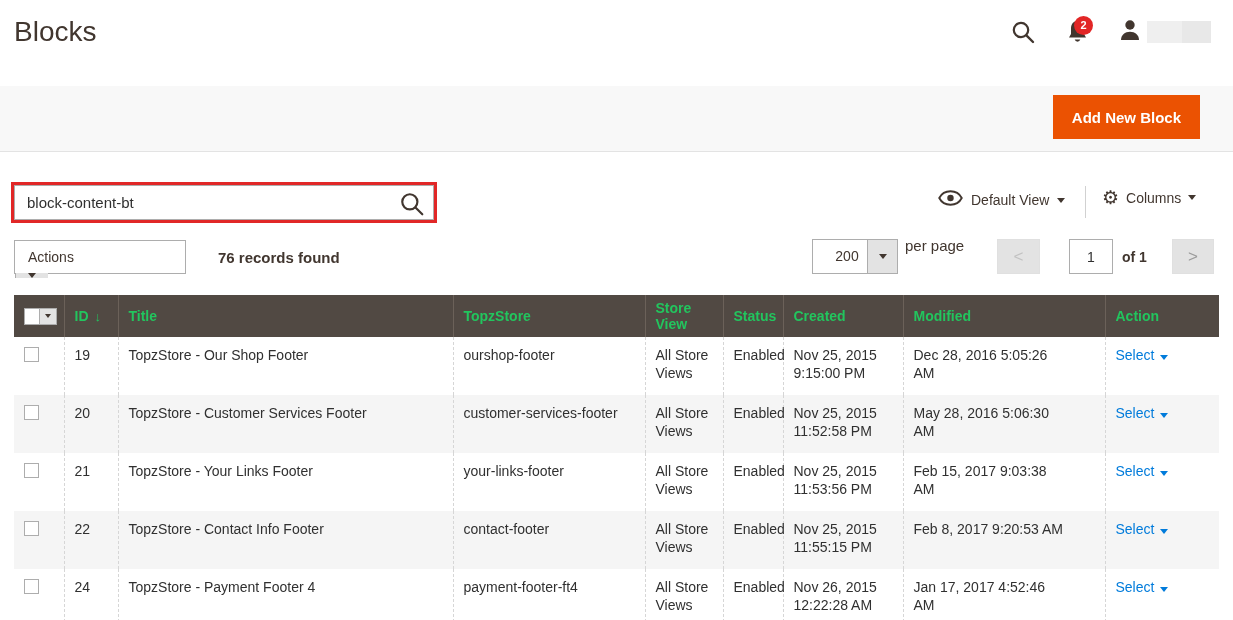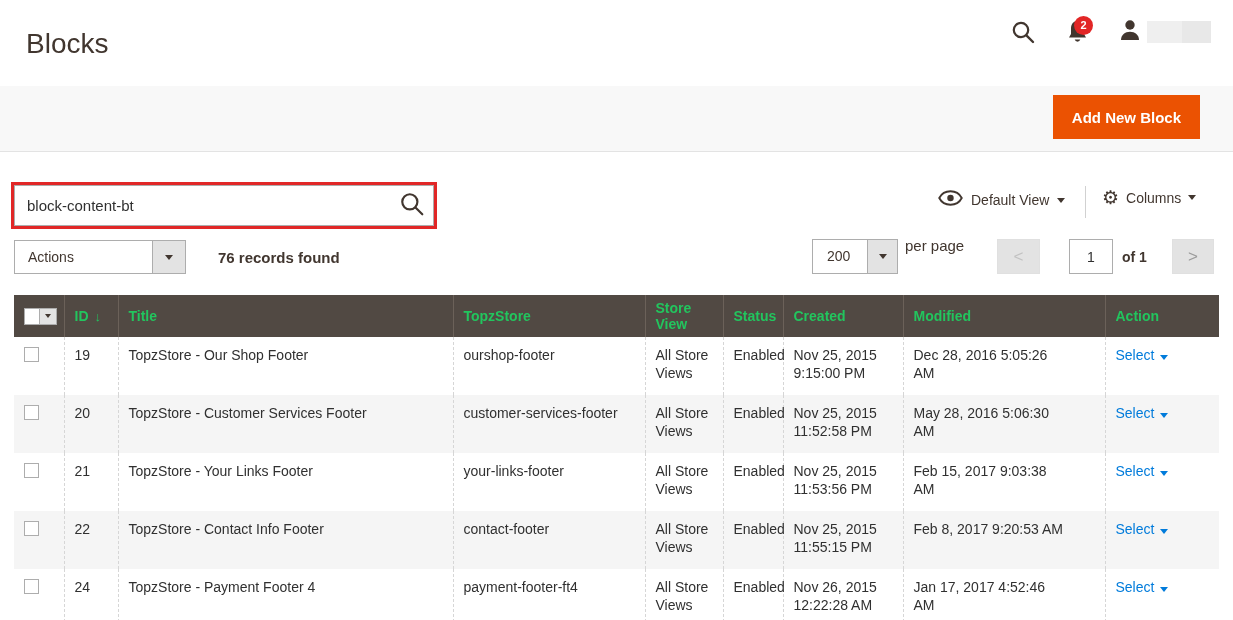--- a/index.html
+++ b/index.html
@@ -1,62 +1,62 @@
 <!DOCTYPE html>
 <html><head>
 <meta charset="utf-8">
 <style>
   * { box-sizing: border-box; }
   html,body { margin:0; padding:0; }
   body { font-family:"Liberation Sans", sans-serif; background:#fff; }
   .screen { position:relative; width:1233px; height:620px; overflow:hidden; background:#fff; color:#303030; }
 
   
-  .page-title { position:absolute; left:14px; top:16px; margin:12px; font-size:28px; font-weight:400; color:#41362f; }
+  .page-title { position:absolute; left:14px; top:16px; margin:0; font-size:28px; font-weight:400; color:#41362f; }
   .hdr-icon-btn { position:absolute; top:18px; width:34px; height:30px; background:none; border:none; padding:0; cursor:pointer; }
   .hdr-search { left:1006px; }
   .hdr-bell { left:1060px; }
   .badge { position:absolute; left:1074px; top:16px; min-width:19px; height:19px; padding:0 5px; border-radius:10px;
            background:#e22626; color:#fff; font-size:11px; font-weight:700; line-height:19px; text-align:center; }
   .hdr-account { position:absolute; left:1119px; top:19px; display:flex; align-items:center; gap:6px; cursor:pointer; }
   .redacted { width:64px; height:22px; background:linear-gradient(90deg,#efefef 0 55%,#e8e8e8 55% 100%); }
 
   
   .band { position:absolute; left:0; top:86px; width:1233px; height:66px; background:#f8f8f8; border-bottom:1px solid #e3e3e3; }
   .btn-primary { position:absolute; right:33px; top:9px; height:44px; padding:0 18px; background:#eb5202; border:1px solid #eb5202;
                  color:#fff; font-size:15px; font-weight:700; font-family:inherit; cursor:pointer; }
 
   
-  .search-annotation { position:absolute; left:11px; top:182px; width:426px; height:47px; border:3px solid #e12727; background:#4d7c0f; }
+  .search-annotation { position:absolute; left:11px; top:182px; width:426px; height:41px; border:3px solid #e12727; background:#4d7c0f; }
   .search-input { width:100%; height:100%; border:1px solid #adadad; padding:0 42px 0 12px; font-size:15px; color:#303030;
                   font-family:inherit; outline:none; }
   .search-input-icon { position:absolute; right:9px; top:6px; background:none; border:none; padding:0; cursor:pointer; }
 
   .filters-btn { position:absolute; left:810px; top:186px; width:102px; height:32px; background:#e3e3e3; border:1px solid #adadad;
                  display:flex; align-items:center; justify-content:center; gap:7px; font-size:14px; color:#41362f; font-family:inherit; cursor:pointer; }
   .view-control { position:absolute; left:938px; top:190px; display:flex; align-items:center; gap:8px; cursor:pointer; }
   .ctl-label { font-size:14px; color:#41362f; }
   .v-divider { position:absolute; left:1085px; top:186px; width:1px; height:32px; background:#d1d1d1; }
   .columns-control { position:absolute; left:1102px; top:188px; display:flex; align-items:center; gap:7px; cursor:pointer; }
   .gear-glyph { font-size:19px; line-height:19px; color:#41362f; }
 
   .caret { display:inline-block; width:0; height:0; border-left:4px solid transparent; border-right:4px solid transparent;
            border-top:5px solid #41362f; }
   .caret.tiny { border-left-width:3px; border-right-width:3px; border-top-width:4px; }
   .caret.blue { border-top-color:#007bdb; margin-left:6px; }
 
   
   .actions-select { position:absolute; left:14px; top:240px; width:172px; height:34px; background:#fff; border:1px solid #adadad;
-                    display:flex; cursor:pointer; }
+                    display:flex; cursor:pointer;flex-direction:column; }
   .sel-label { flex:1; line-height:32px; padding-left:13px; font-size:14px; color:#41362f; }
   .sel-arrow { width:33px; background:#e3e3e3; border-left:1px solid #adadad; display:flex; align-items:center; justify-content:center; }
   .records { position:absolute; left:218px; top:249px; font-size:15px; color:#41362f;font-weight:bold; }
 
   .per-page-select { position:absolute; left:812px; top:239px; width:86px; height:35px; background:#fff; border:1px solid #adadad;
-                     display:flex; cursor:pointer; }
+                     display:flex; cursor:pointer;text-align:center; }
   .pp-value { flex:1; line-height:33px; padding-left:14px; font-size:14px; color:#41362f; }
   .pp-arrow { width:30px; background:#e3e3e3; border-left:1px solid #adadad; display:flex; align-items:center; justify-content:center; }
   .per-page-label { position:absolute; left:905px; top:237px; font-size:15px; color:#41362f; }
   .pg-btn { position:absolute; top:239px; height:35px; background:#e3e3e3; border:1px solid #e0e0e0; font-size:17px; font-family:inherit;
             line-height:31px; text-align:center; cursor:pointer; }
   .pg-prev { left:997px; width:43px; color:#c2c2c2; }
   .pg-next { left:1172px; width:42px; color:#9b9b9b; }
   .pg-input { position:absolute; left:1069px; top:239px; width:44px; height:35px; border:1px solid #adadad; text-align:center;
               font-size:14px; color:#303030; font-family:inherit; }
   .pg-of { position:absolute; left:1122px; top:249px; font-size:14px; color:#41362f;font-weight:bold; }

